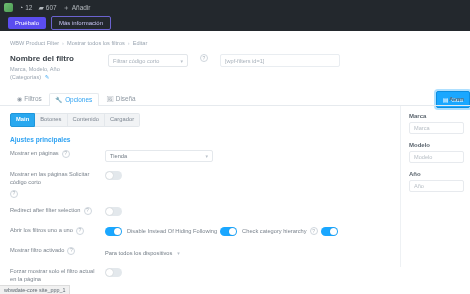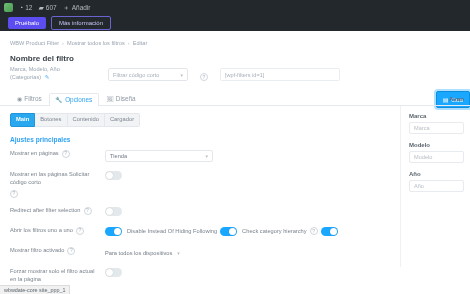--- a/index.html
+++ b/index.html
@@ -41,21 +41,21 @@
   
   .page { position: relative; background: #fff; height: calc(294px - 31px); }
 
   .breadcrumb {
     padding: 9px 10px 0 10px; font-size: 5.6px; color: #9aa5b1;
     display: flex; align-items: center; gap: 3px; white-space: nowrap;
   }
   .bc-sep { color: #c3cbd4; }
 
   .titlerow {
-    display: flex; align-items: flex-end; padding: 8px 24px 0 10px; gap: 12px;
+    display: flex; align-items: flex-start; padding: 8px 24px 0 10px; gap: 12px;
   }
   .title-block { width: 86px; }
   .filter-title { font-size: 8px; font-weight: bold; color: #3c434a; line-height: 1.25; }
   .filter-sub { font-size: 5.6px; color: #9aa5b1; line-height: 1.35; margin-top: 2px; }
   .pencil { color: #2ea2f2; font-size: 5.5px; margin-left: 2px; }
 
   .sc-select {
     width: 80px; height: 13px; border: 1px solid #e2e6ea; border-radius: 2px;
     background: #fff; font-size: 5.6px; color: #a7b0ba; display: flex;
     align-items: center; padding: 0 4px; justify-content: space-between;

